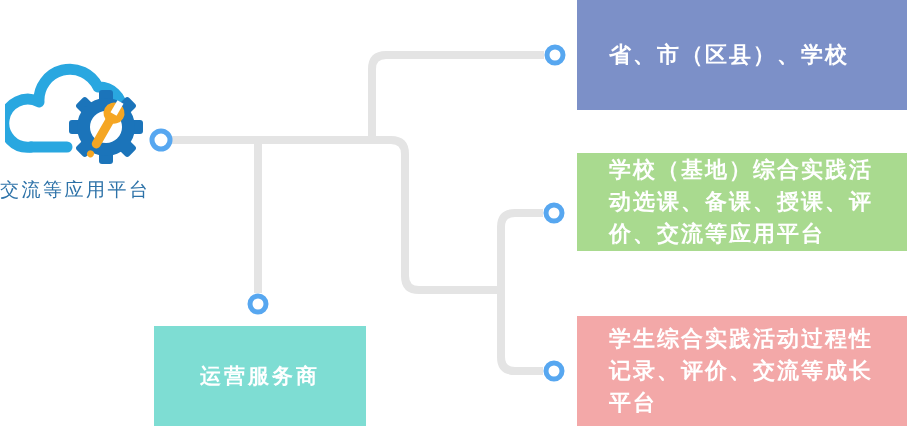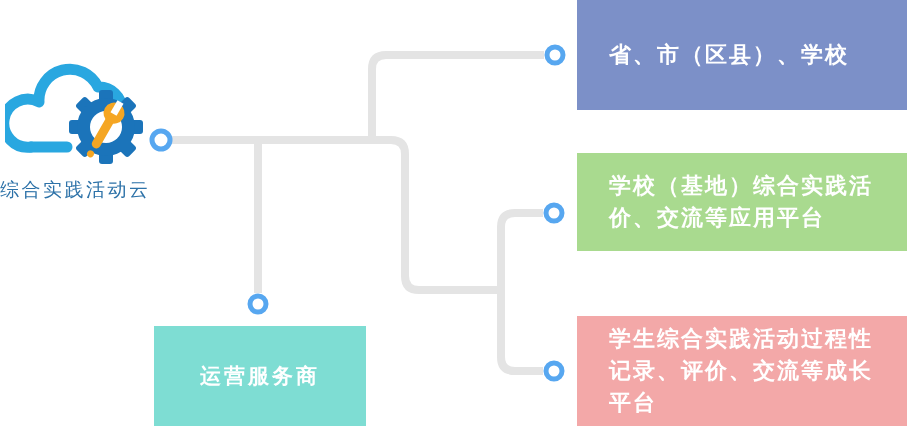--- a/index.html
+++ b/index.html
@@ -105,28 +105,29 @@
       <circle r="16" fill="#ffffff"></circle>
       <g transform="rotate(30)" fill="#f5a623">
         <rect x="-4.5" y="-14" width="9" height="38" rx="4.5"></rect>
         <circle cx="0" cy="-16" r="10.5"></circle>
         <rect x="-3.5" y="-29" width="7" height="14" fill="#ffffff"></rect>
         <circle cx="0" cy="31" r="3.5"></circle>
       </g>
     </g>
   </svg>
 
-  <div class="cloud-label" style="color: rgb(45, 114, 168);">综合实践活动云</div>
+  <div class="cloud-label" style="color: rgb(45, 114, 168);">交流等应用平台</div>
 
   <div class="box box-right box-data-center" style="background: rgb(124, 144, 200);">
     <div class="line">省、市（区县）、学校</div>
   </div>
 
   <div class="box box-right box-school" style="background: rgb(169, 218, 143);">
     <div class="line">学校（基地）综合实践活</div>
+    <div class="line">动选课、备课、授课、评</div>
     <div class="line">价、交流等应用平台</div>
   </div>
 
   <div class="box box-operator" style="background: rgb(126, 221, 211);">
     <div class="line">运营服务商</div>
   </div>
 
   <div class="box box-right box-student" style="background: rgb(243, 168, 168);">
     <div class="line">学生综合实践活动过程性</div>
     <div class="line">记录、评价、交流等成长</div>

